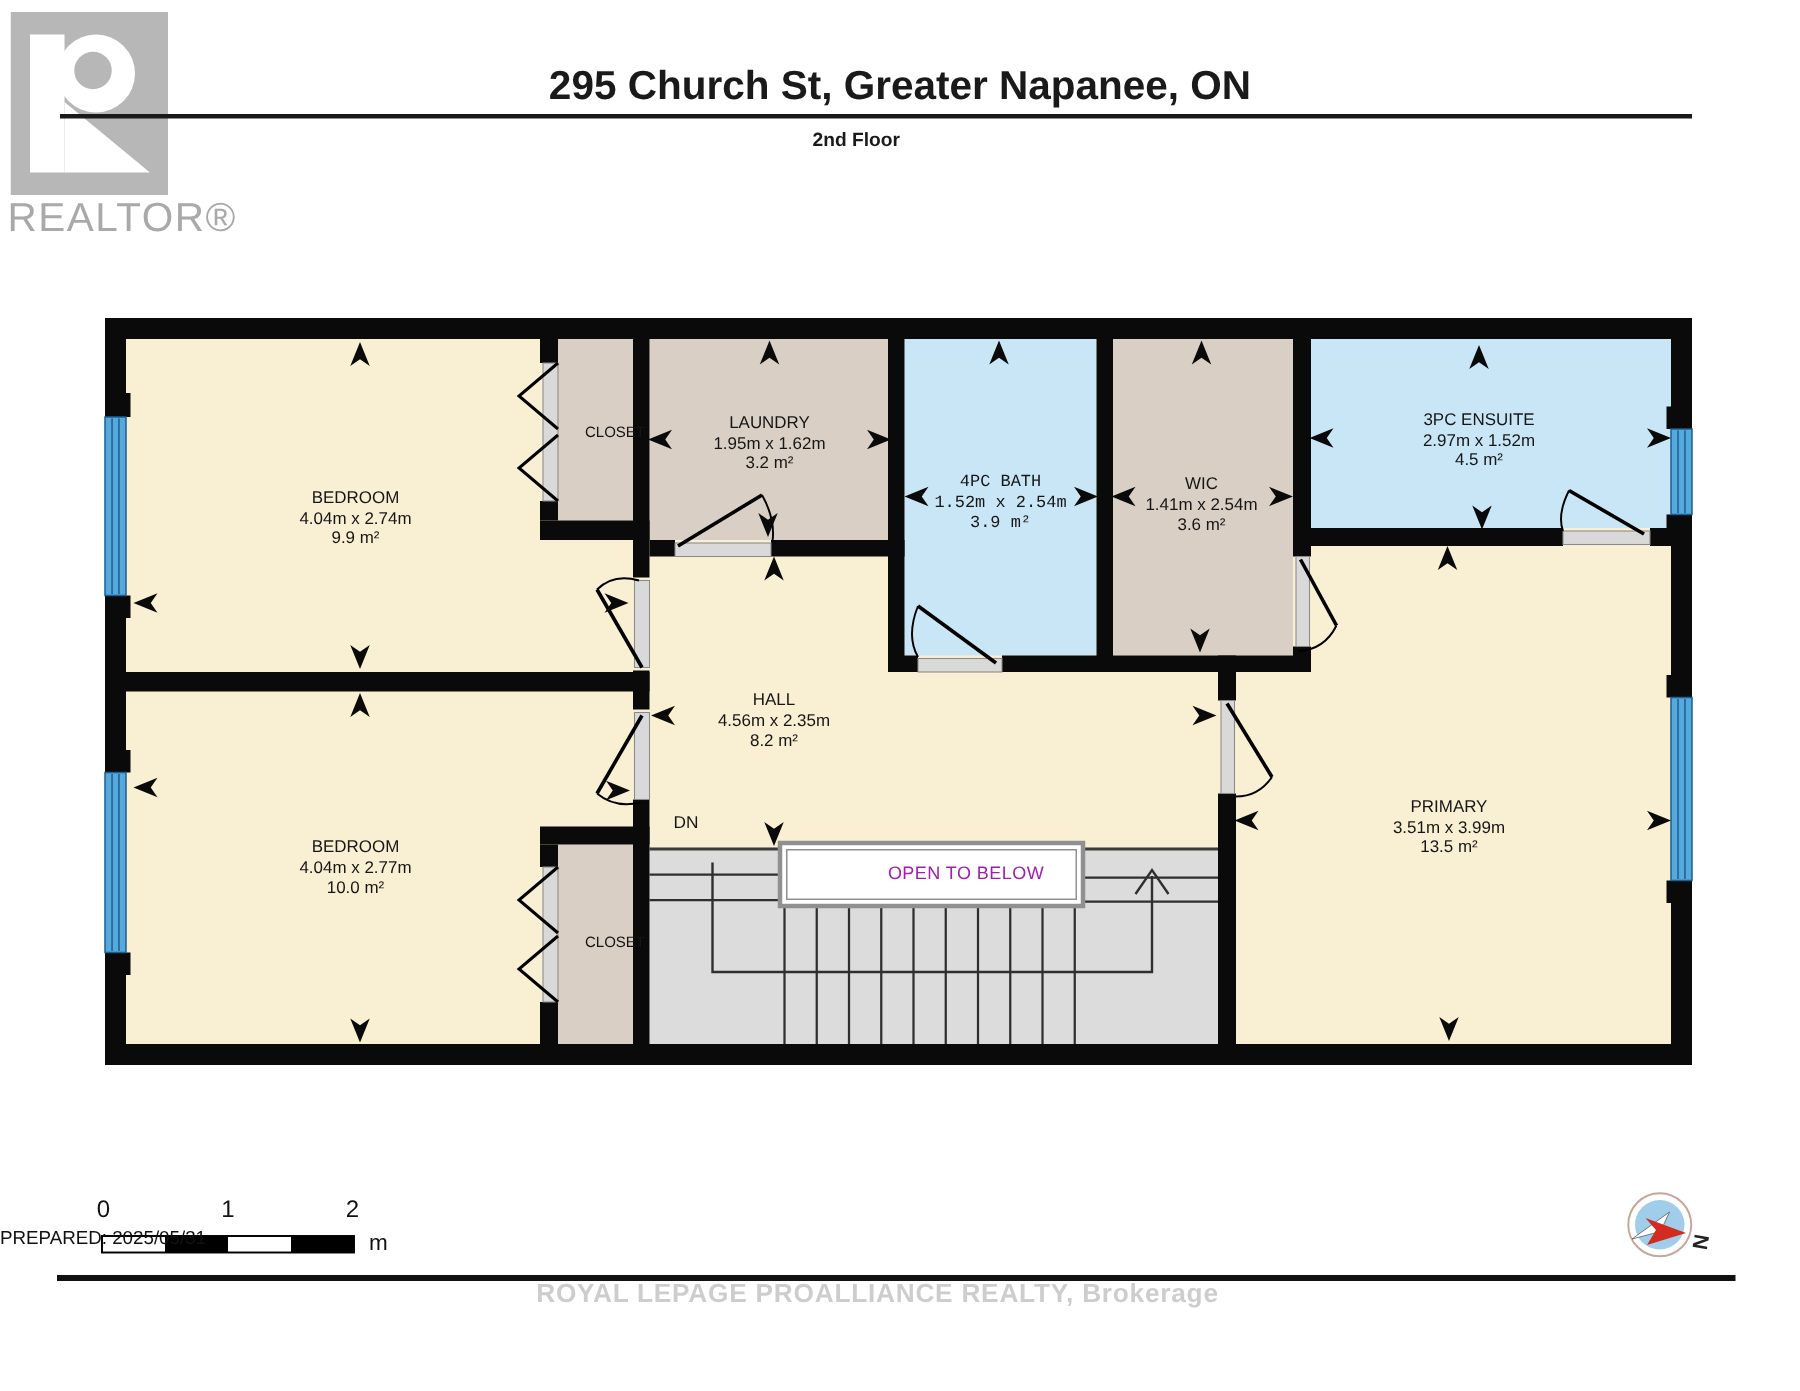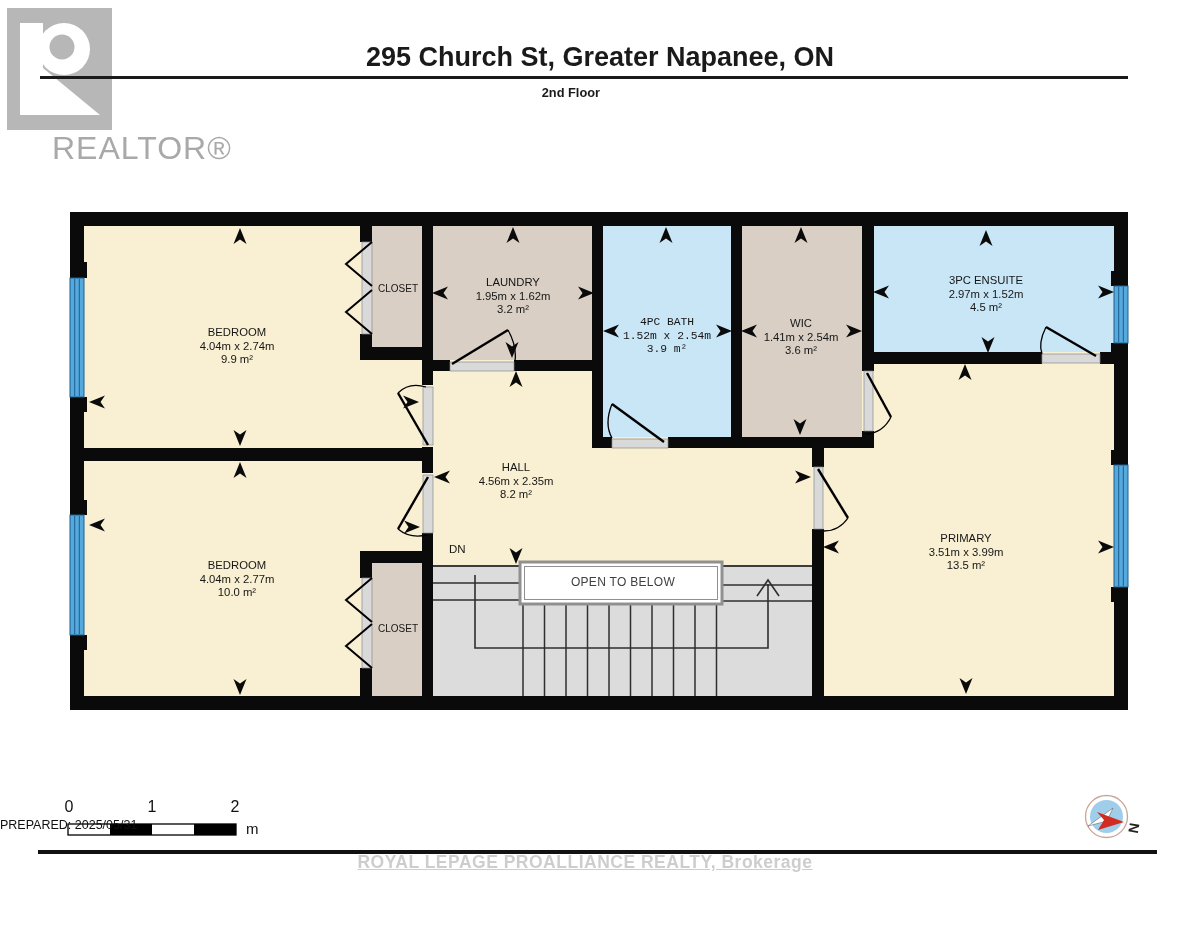--- a/index.html
+++ b/index.html
@@ -1,39 +1,39 @@
 <!DOCTYPE html>
 <html><head>
 <meta charset="utf-8">
 <style>
   html,body{margin:0;padding:0;background:#fff;}
   .page{position:relative;width:1200px;height:927px;background:#ffffff;overflow:hidden;
         font-family:"Liberation Sans", sans-serif;color:#1a1a1a;}
   .abs{position:absolute;}
   
   .logo{left:7px;top:8px;width:110px;}
-  .logo-text{position:absolute;left:-2px;top:122px;font-size:32px;letter-spacing:1px;color:#a9a9a9;white-space:nowrap;margin-left:47px;}
+  .logo-text{position:absolute;left:-2px;top:122px;font-size:27px;letter-spacing:1px;color:#a9a9a9;white-space:nowrap;}
   .title{left:0;top:42px;width:1200px;text-align:center;font-size:27px;font-weight:bold;}
   .hdr-divider{left:40px;top:76px;width:1088px;height:2.5px;background:#1a1a1a;}
   .floor-label{left:470px;top:85px;width:130px;text-align:right;font-size:12.8px;font-weight:bold;}
   .areas{left:613px;top:85px;font-size:12.8px;line-height:19px;}
   
   .rlabel{position:absolute;transform:translateX(-50%);text-align:center;font-size:11.3px;
           line-height:13.5px;color:#161616;white-space:nowrap;}
   .rlabel .rname{font-size:11.3px;}
-  .closet-label{font-size:10px;}
+  .closet-label{font-size:10px;margin-left:12px;}
   .dn-label{left:449px;top:543px;font-size:11.5px;color:#161616;}
-  .otb-label{left:623px;top:575px;transform:translateX(-50%);font-size:12px;letter-spacing:.3px;color:#404040;white-space:nowrap;}
+  .otb-label{left:644px;top:575px;transform:translateX(-50%);font-size:12px;letter-spacing:.3px;color:#a21caf;white-space:nowrap;}
   
   .scale-num{position:absolute;transform:translateX(-50%);font-size:16px;color:#111;}
   .scale-unit{left:246px;top:820px;font-size:15px;color:#111;}
   .prepared{left:0;top:818px;width:1200px;text-align:left;font-size:12.5px;font-weight:500;color:#111;}
   .footer-line{left:38px;top:850px;width:1119px;height:3.5px;background:#111;}
   .watermark{left:230px;top:852px;width:710px;text-align:center;font-size:17.5px;font-weight:bold;
-             letter-spacing:.5px;color:rgba(145,145,145,.45);white-space:nowrap;text-decoration:underline;}
+             letter-spacing:.5px;color:rgba(145,145,145,.45);white-space:nowrap;}
   .disclaimer{left:48px;top:860px;font-size:12.3px;color:#1c1c1c;white-space:nowrap;}
   svg text{font-family:"Liberation Sans", sans-serif;}
 </style>
 </head>
 <body>
 
 <div class="page">
 
   <div class="abs logo">
     <svg width="105" height="122" viewBox="0 0 105 122">

